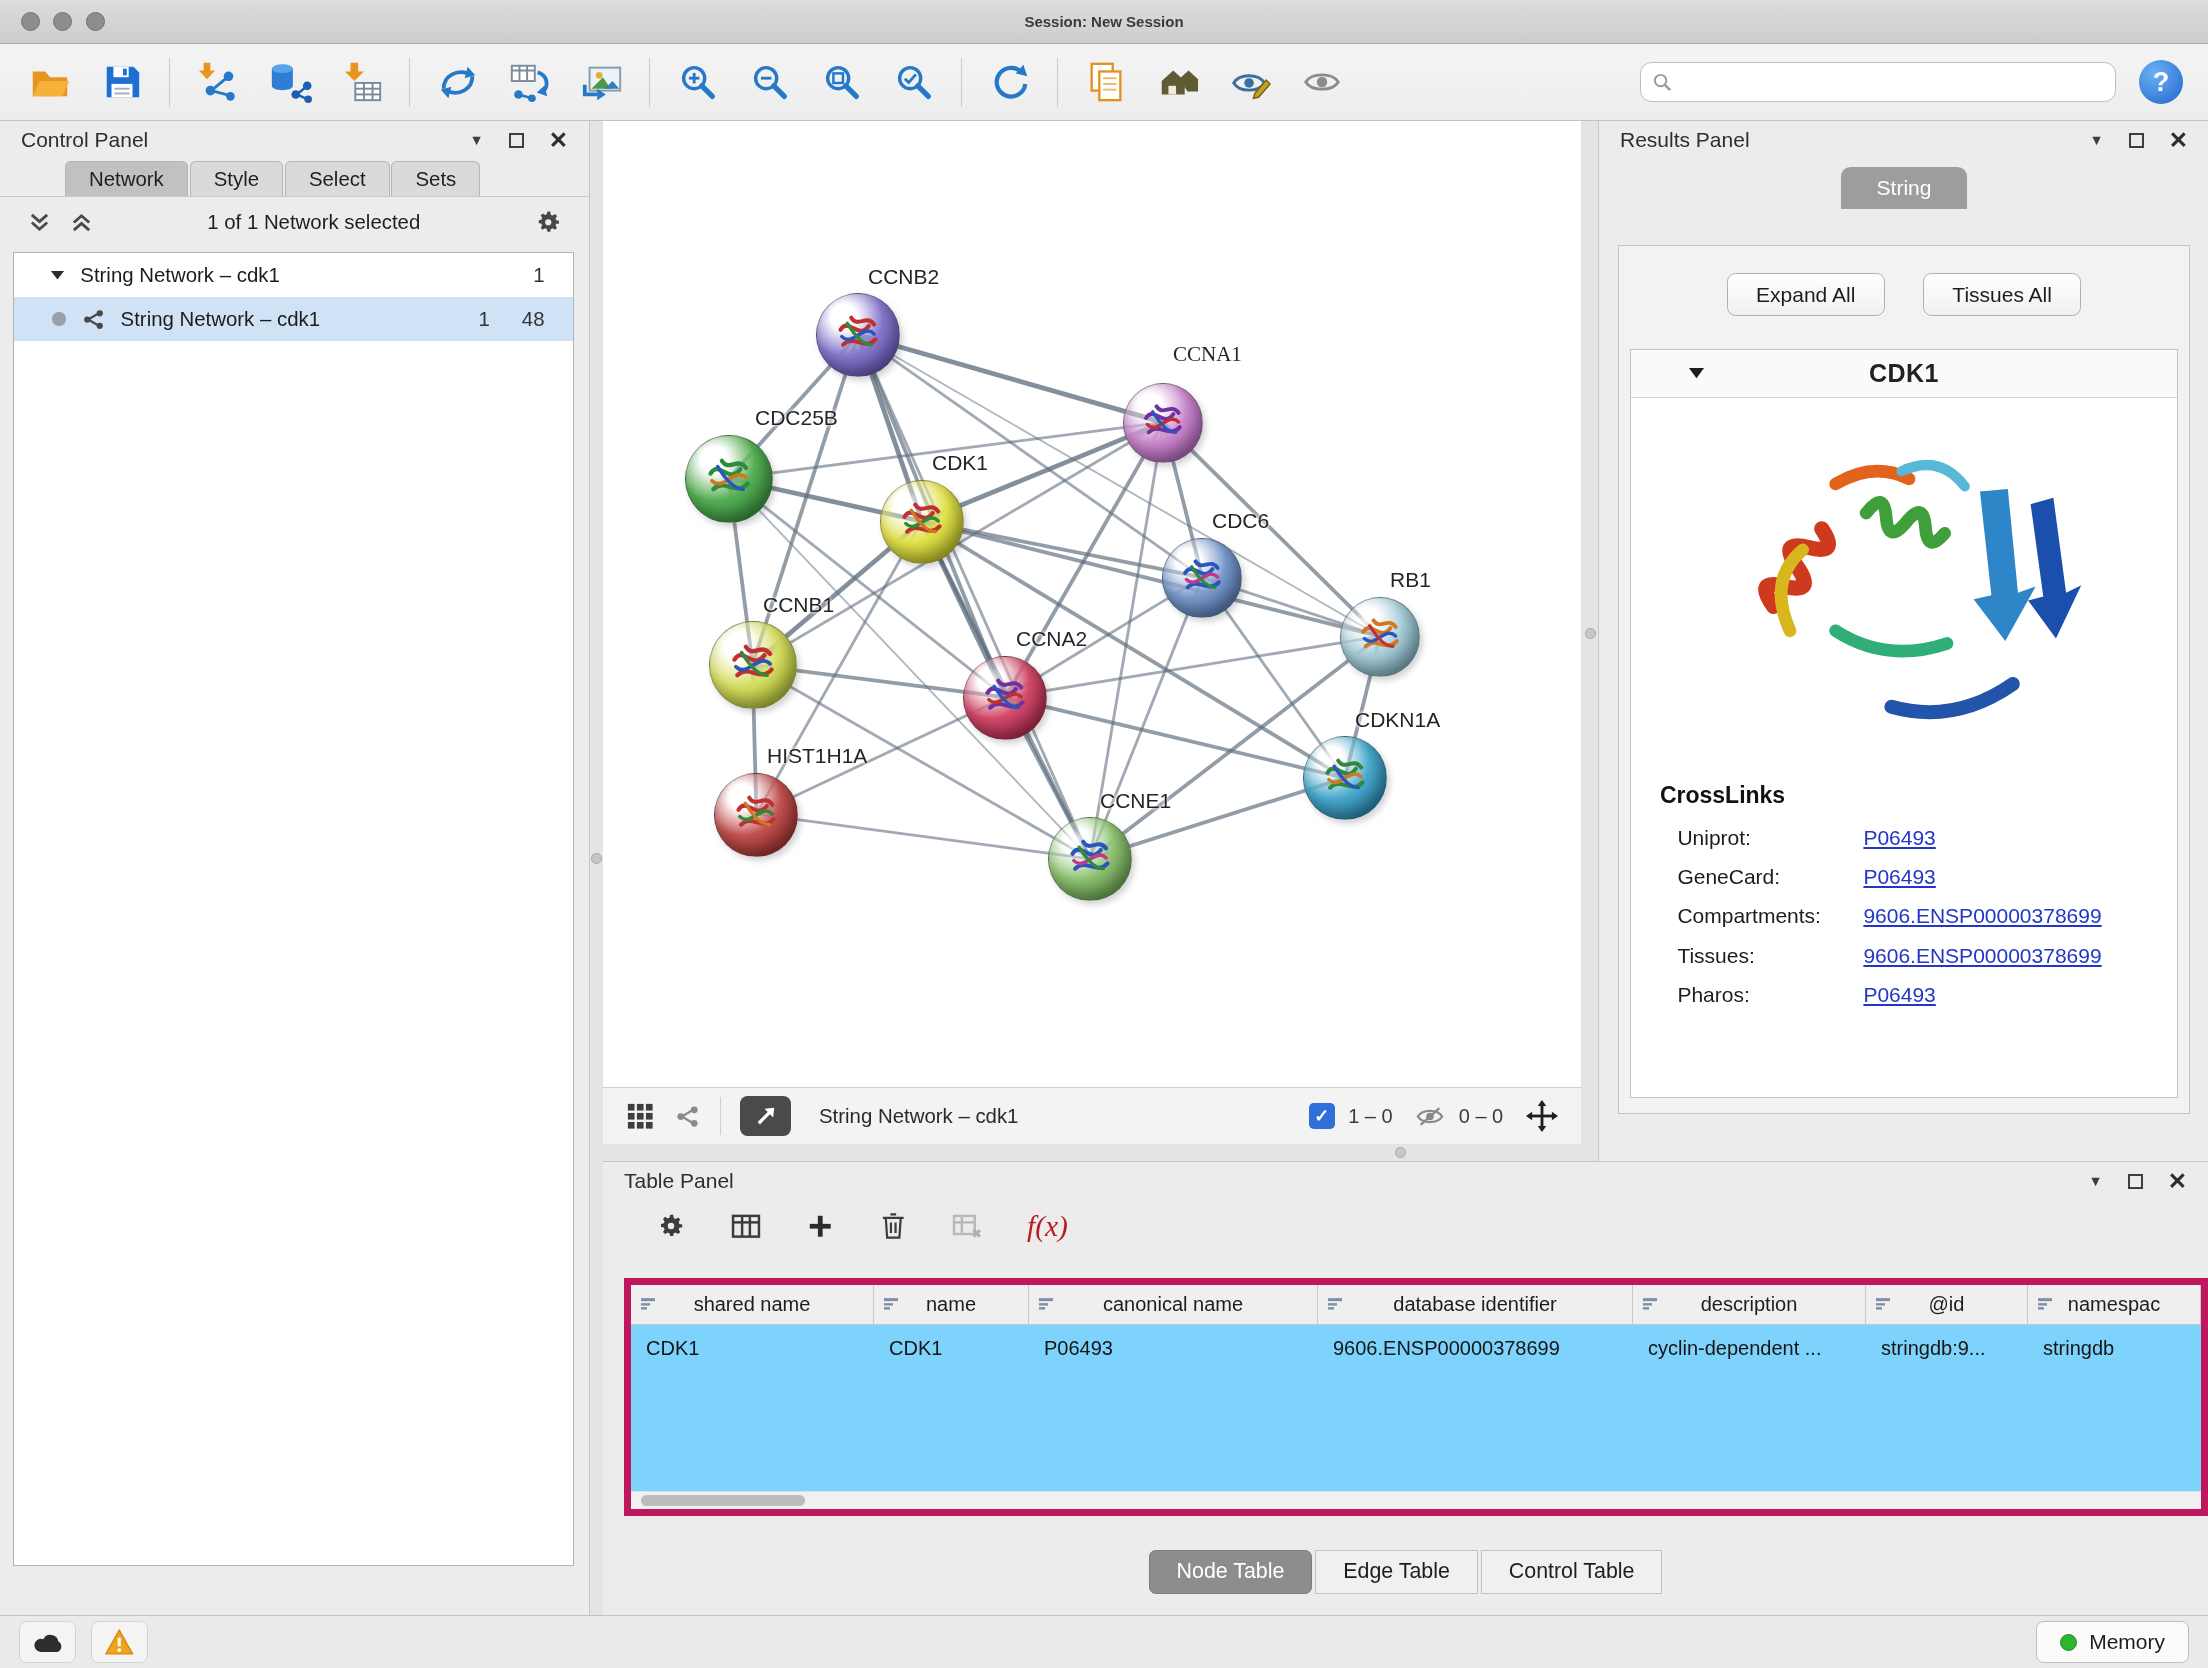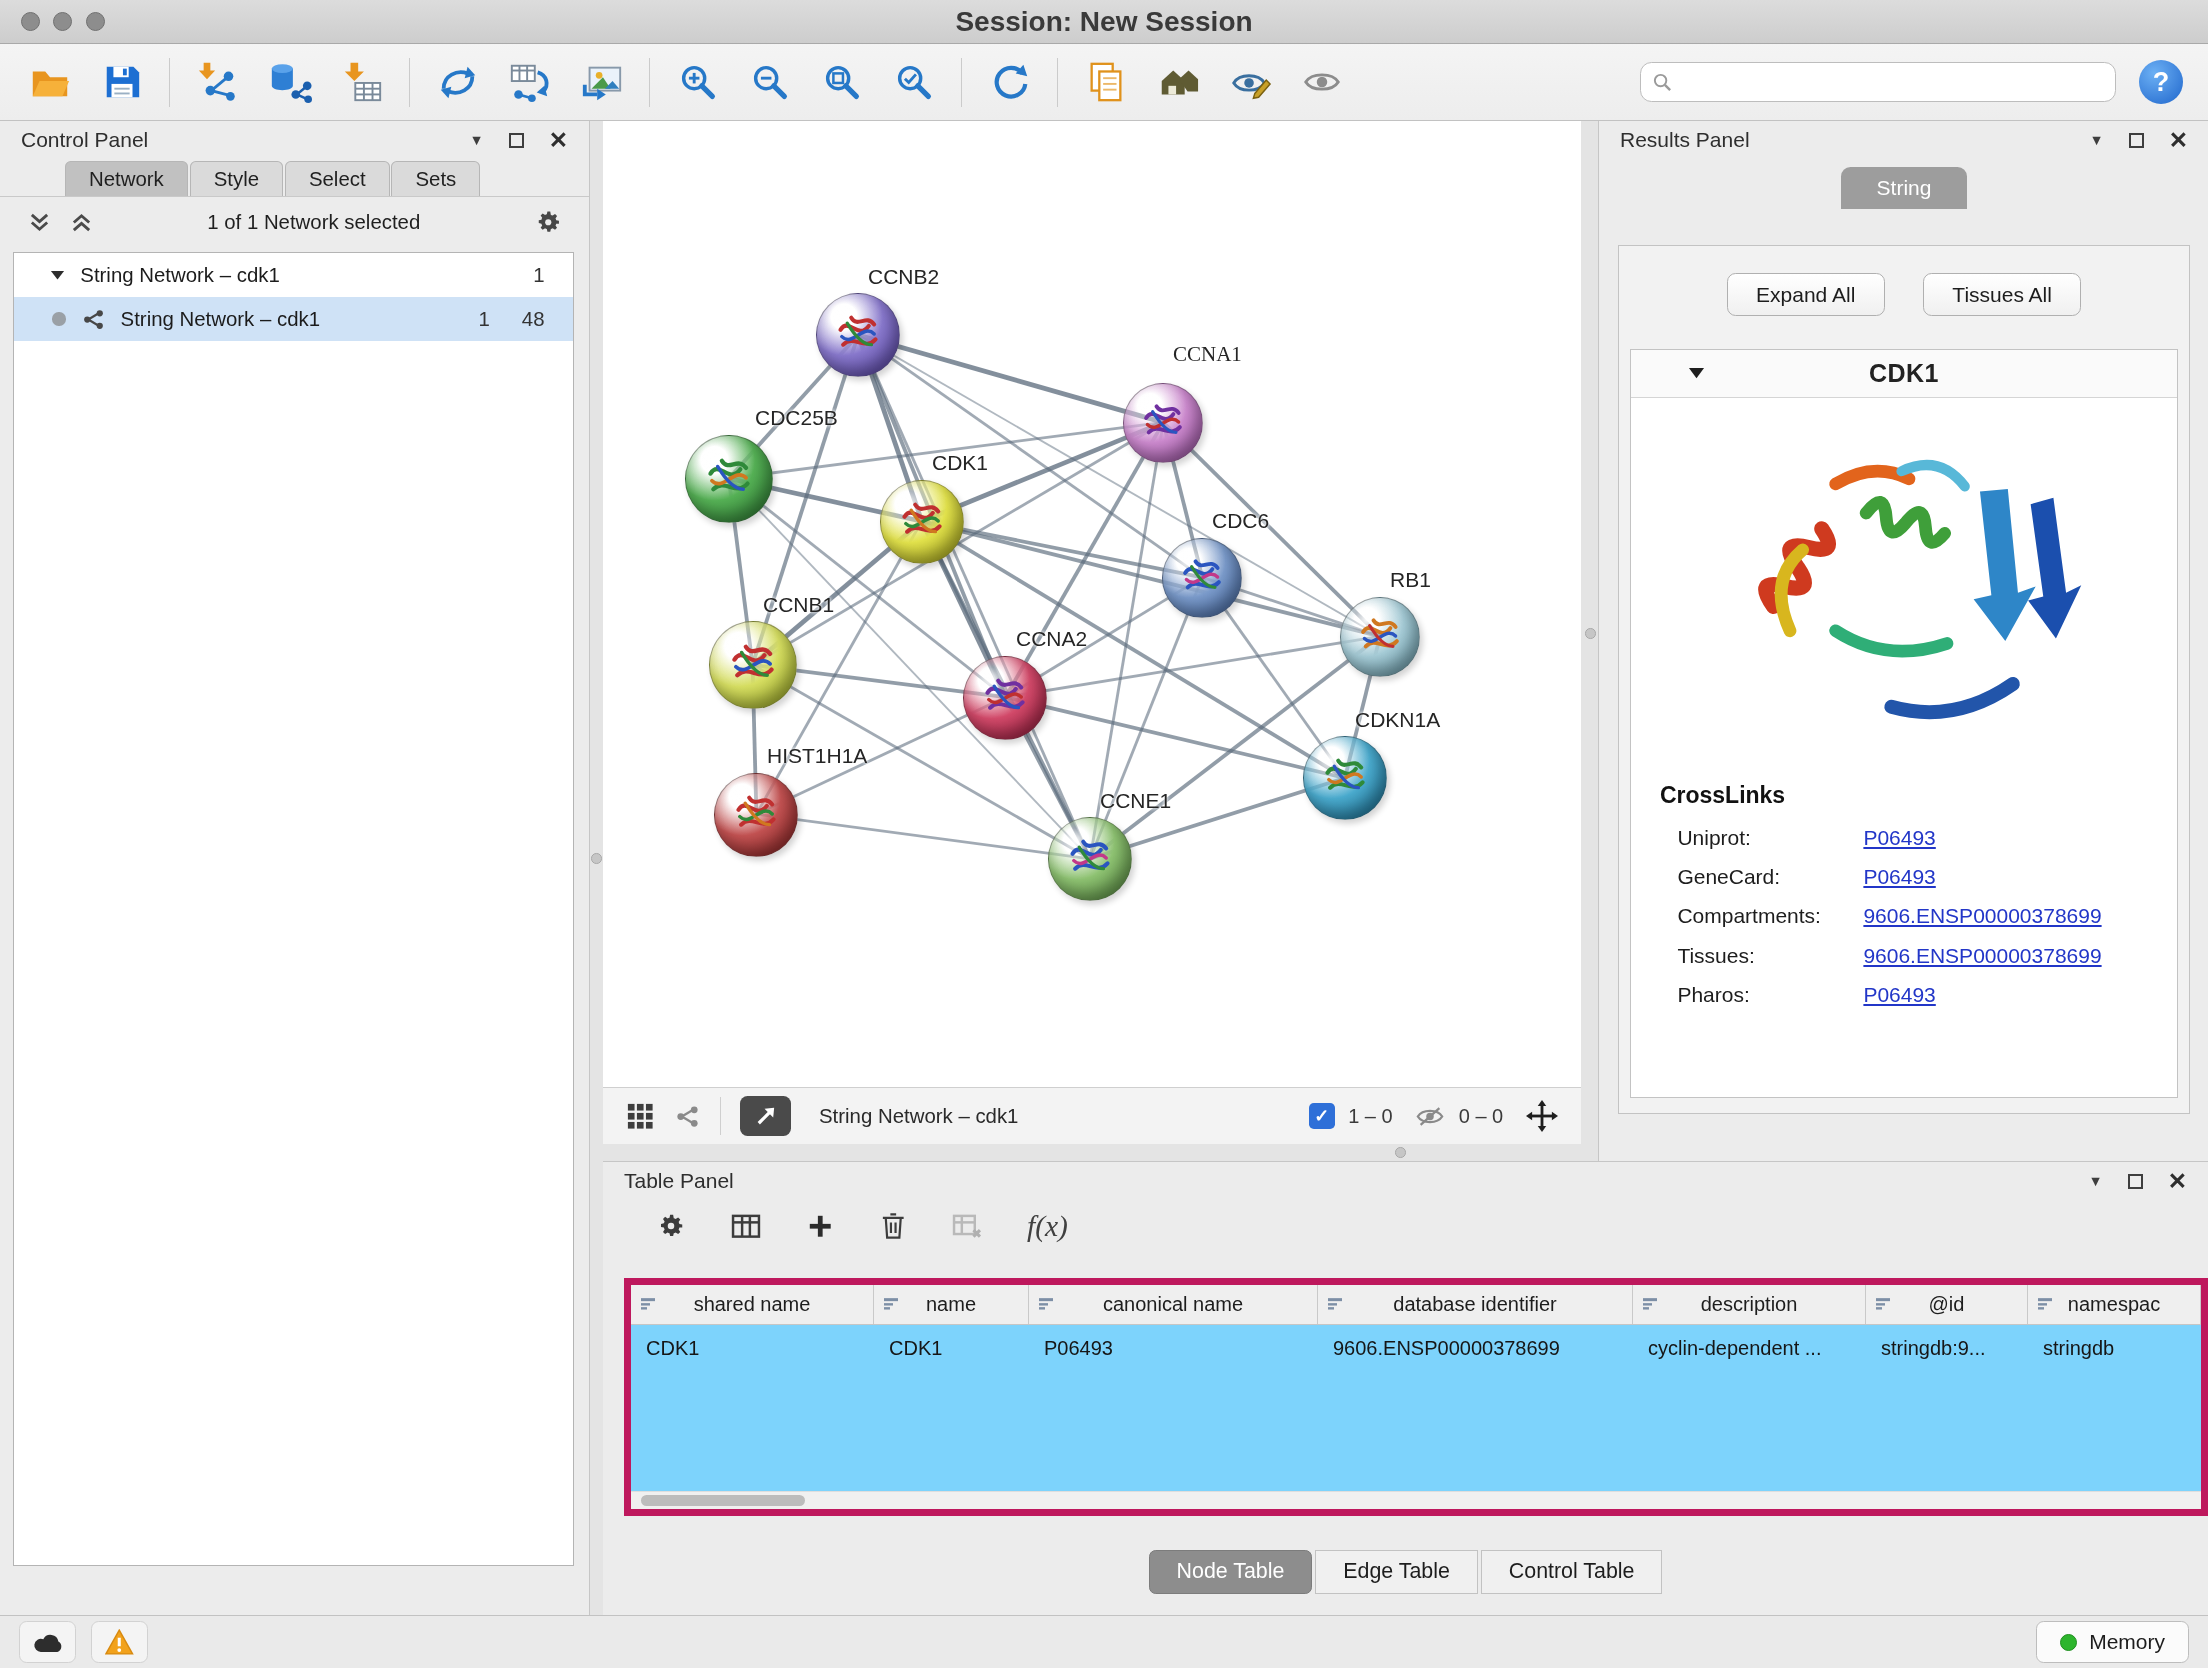--- a/index.html
+++ b/index.html
@@ -3,21 +3,21 @@
 <meta charset="utf-8">
 <style>
 *{margin:0;padding:0;box-sizing:border-box}
 html,body{width:2208px;height:1668px}
 body{position:relative;overflow:hidden;background:#e4e4e4;font-family:"Liberation Sans",sans-serif;color:#222}
 svg{display:block}
 
 .titlebar{position:absolute;top:0;left:0;right:0;height:44px;background:linear-gradient(#dcdcdc,#cdcdcd);border-bottom:1px solid #a9a9a9}
 .lights{position:absolute;left:21px;top:12.4px;display:flex;gap:13.3px}
 .light{width:19px;height:19px;border-radius:50%;background:#8d8d8d;border:1px solid #717171}
-.title-text{line-height:44px;text-align:center;font-size:28px;font-weight:bold;color:#3a3a3a}
+.title-text{line-height:44px;text-align:center;font-size:15px;font-weight:bold;color:#3a3a3a}
 
 .toolbar{position:absolute;top:44px;left:0;right:0;height:77px;background:linear-gradient(#f4f4f4,#ededed);border-bottom:1px solid #c2c2c2;display:flex;align-items:center;padding:0 25px;gap:23px}
 .tb-sep{width:1px;height:49px;background:#cbcbcb;flex:0 0 1px}
 .tb-icon{width:49px;height:49px;display:flex;align-items:center;justify-content:center;border-radius:5.7px}
 .tb-spacer{flex:1}
 .search-wrap{width:476px;height:40px;background:#fff;border:1px solid #bdbdbd;border-radius:11.4px;display:flex;align-items:center;padding:0 11.4px;gap:9.5px}
 .search-wrap input{border:none;outline:none;flex:1;font-size:20px;background:transparent;font-family:"Liberation Sans",sans-serif}
 .help-btn{width:44px;height:44px;border-radius:50%;background:radial-gradient(circle at 35% 30%,#6cb0f4,#1f66cc);color:#fff;font-size:27px;font-weight:bold;display:flex;align-items:center;justify-content:center}
 
 .panel-header{height:38px;display:flex;align-items:center;padding:0 21px;font-size:21px;color:#2e2e2e}
@@ -62,21 +62,21 @@
 .gene-name{margin:0 auto;font-size:25px;font-weight:bold;letter-spacing:0.5px}
 .gene-desc{padding:14.3px 23px 5.7px;font-size:21.4px;color:#1b1b1b}
 .protein-img{display:block;margin:15px auto 0}
 .crosslinks-title{font-size:23px;font-weight:bold;padding:17px 0 9.5px 28.5px;color:#111}
 .cl-row{display:flex;align-items:center;padding:7.6px 0 7.6px 46px;font-size:21px}
 .cl-label{width:186px;color:#1d1d1d}
 .cl-value{color:#2236c8;text-decoration:underline;cursor:pointer}
 
 .table-panel{position:absolute;left:603px;top:1161px;width:1605px;height:454px;background:#ececec;border-top:1px solid #c6c6c6}
 .tp-toolbar{display:flex;align-items:center;gap:44px;padding:9.5px 0 3.8px 53px}
-.fx{font-family:"Liberation Serif",serif;font-style:italic;font-size:29.5px;color:#404040}
+.fx{font-family:"Liberation Serif",serif;font-style:italic;font-size:29.5px;color:#b91c1c}
 .tp-table{position:absolute;left:21px;right:0;top:116px;bottom:99px;background:#7dd3fc;border:7px solid #be185d;overflow:hidden}
 .t-header{display:flex;height:40px;background:#efefef;border-bottom:1px solid #c6c6c6}
 .t-hcell{position:relative;display:flex;align-items:center;justify-content:center;font-size:20px;color:#1d1d1d;border-right:1px solid #c9c9c9;overflow:hidden;white-space:nowrap}
 .t-hcell .sort-ic{position:absolute;left:8.6px;top:12.4px}
 .t-row{display:flex;height:46px;align-items:center;font-size:20px;color:#161616}
 .t-cell{overflow:hidden;white-space:nowrap;padding-left:15px}
 .c1{width:243px}.c2{width:155px}.c3{width:289px}.c4{width:315px}.c5{width:233px}.c6{width:162px}.c7{flex:1;min-width:114px}
 .hscroll{position:absolute;left:0;right:0;bottom:0;height:18px;background:#f0f0f0;border-top:1px solid #dedede}
 .hthumb{position:absolute;left:9.5px;top:2.9px;width:164px;height:11.4px;border-radius:5.7px;background:#bcbcbc}
 .tp-tabs{position:absolute;left:0;right:0;bottom:21px;display:flex;justify-content:center;gap:2.9px}

